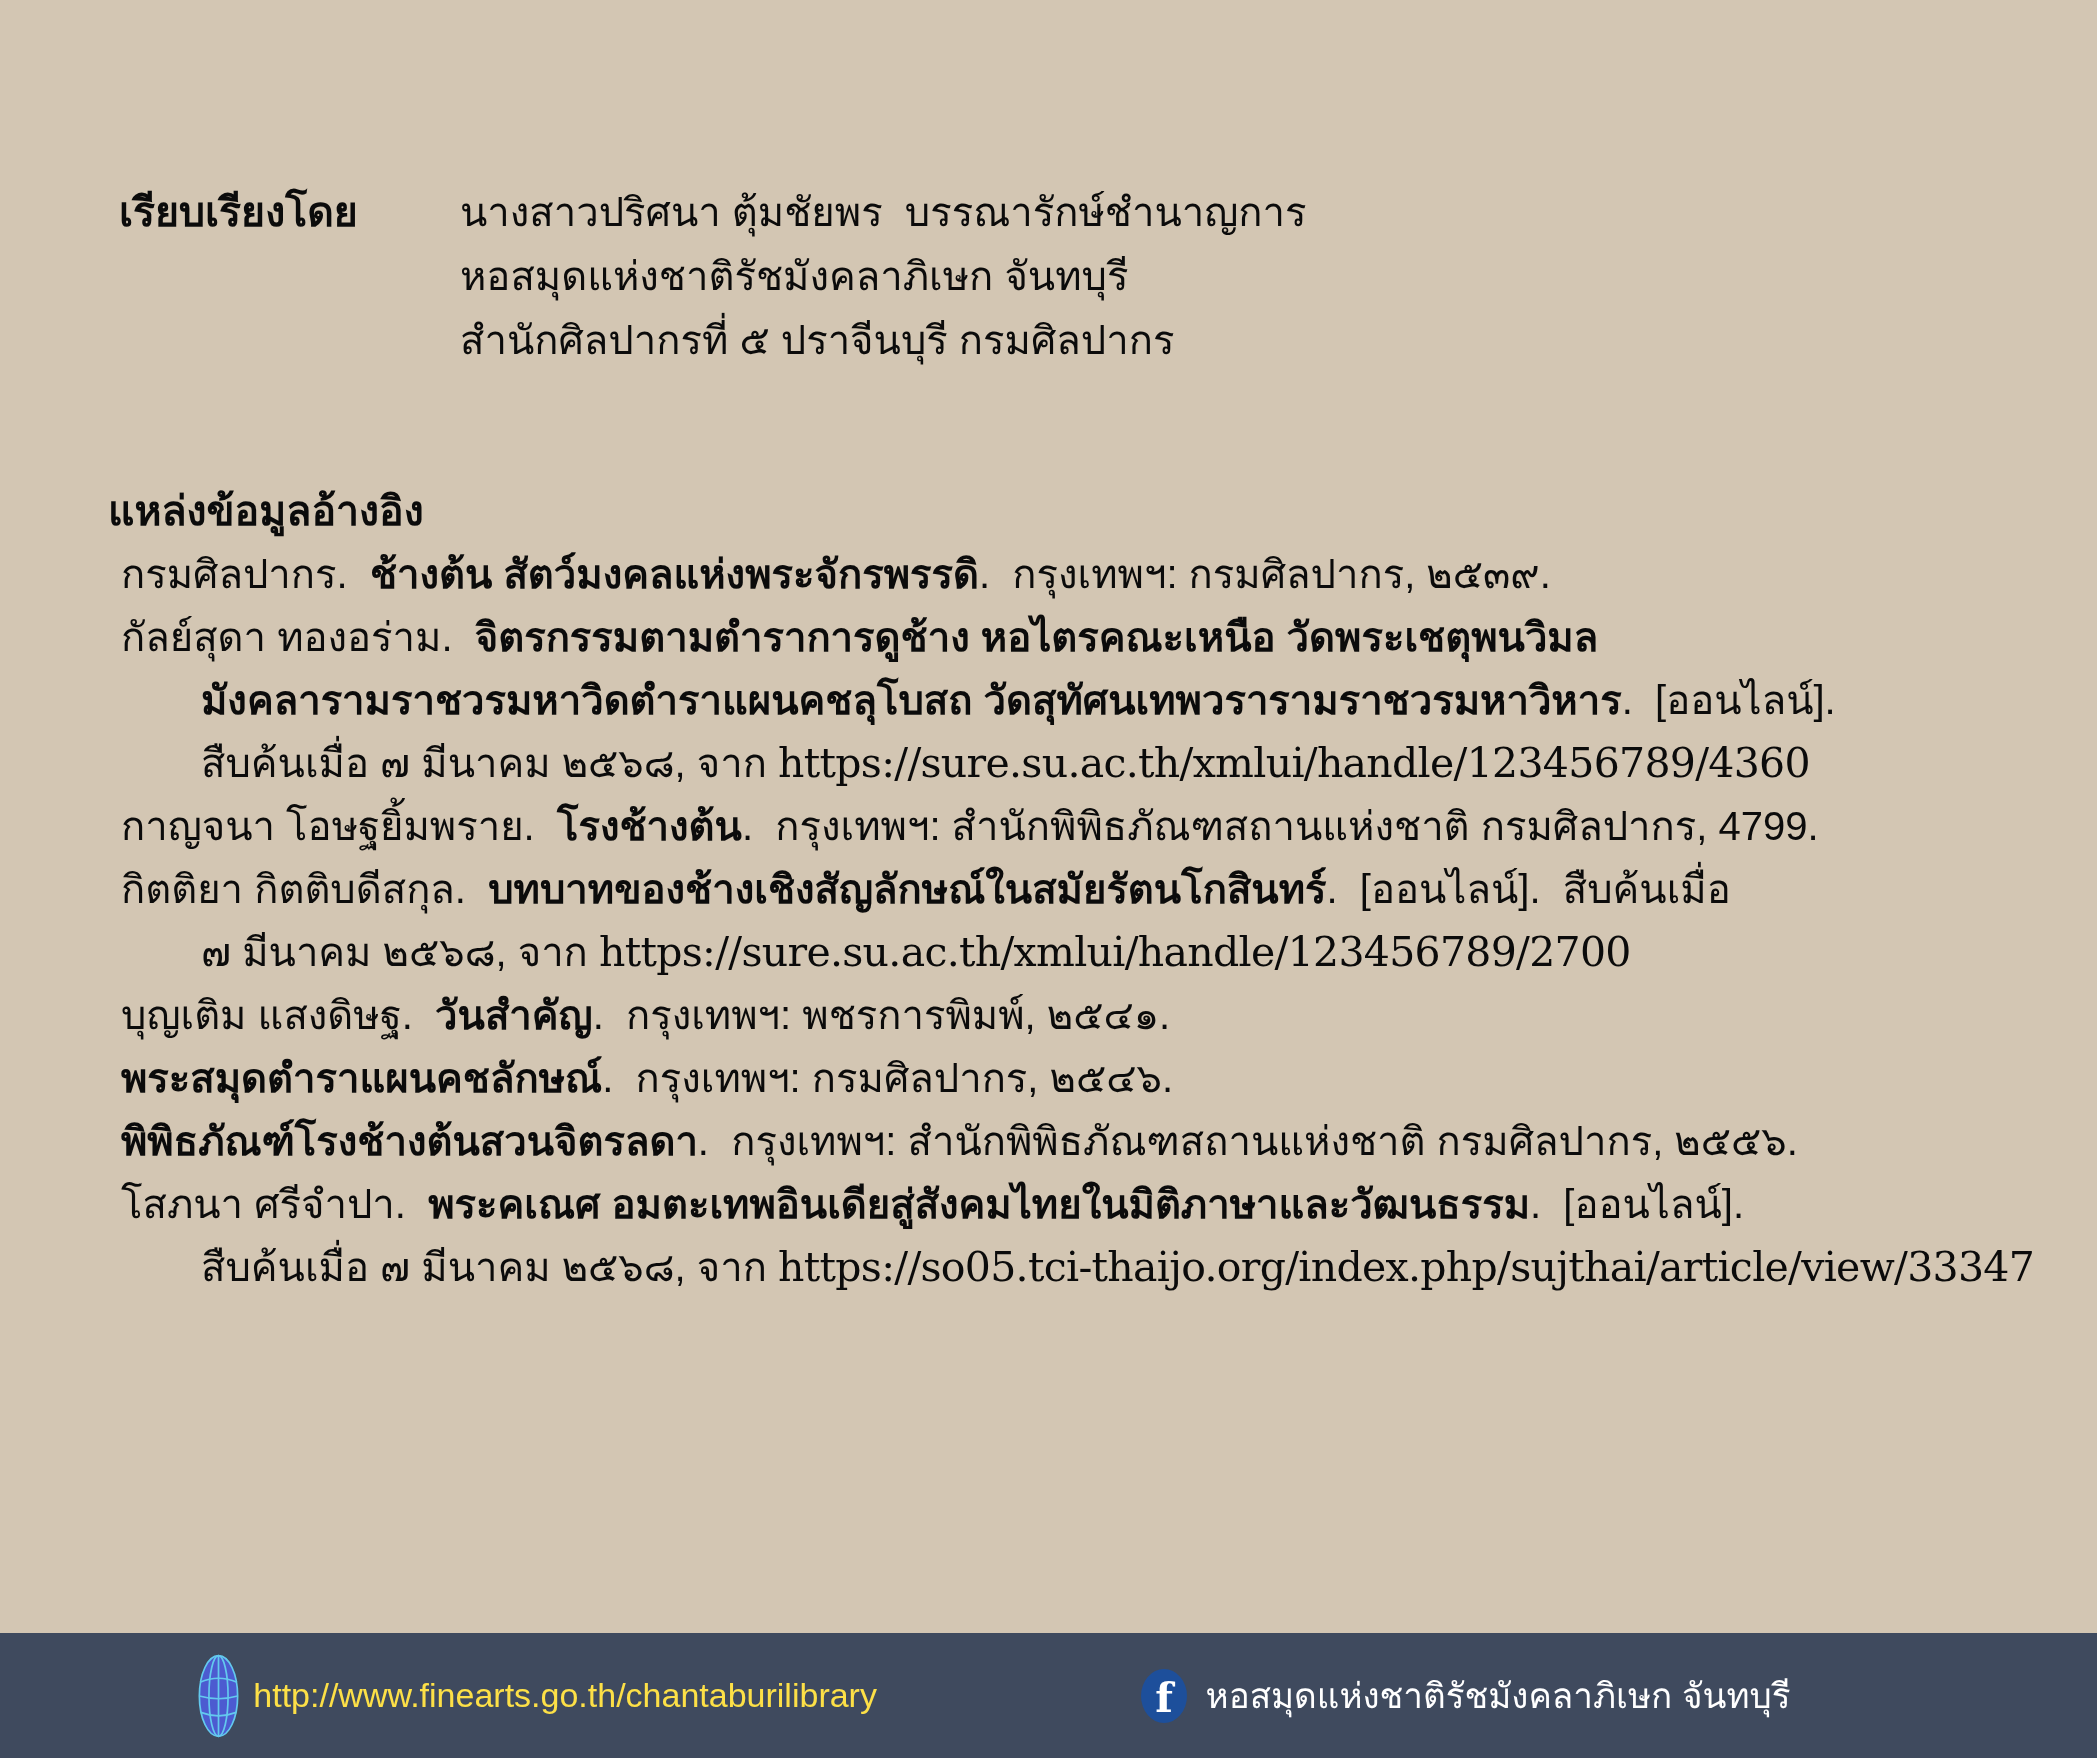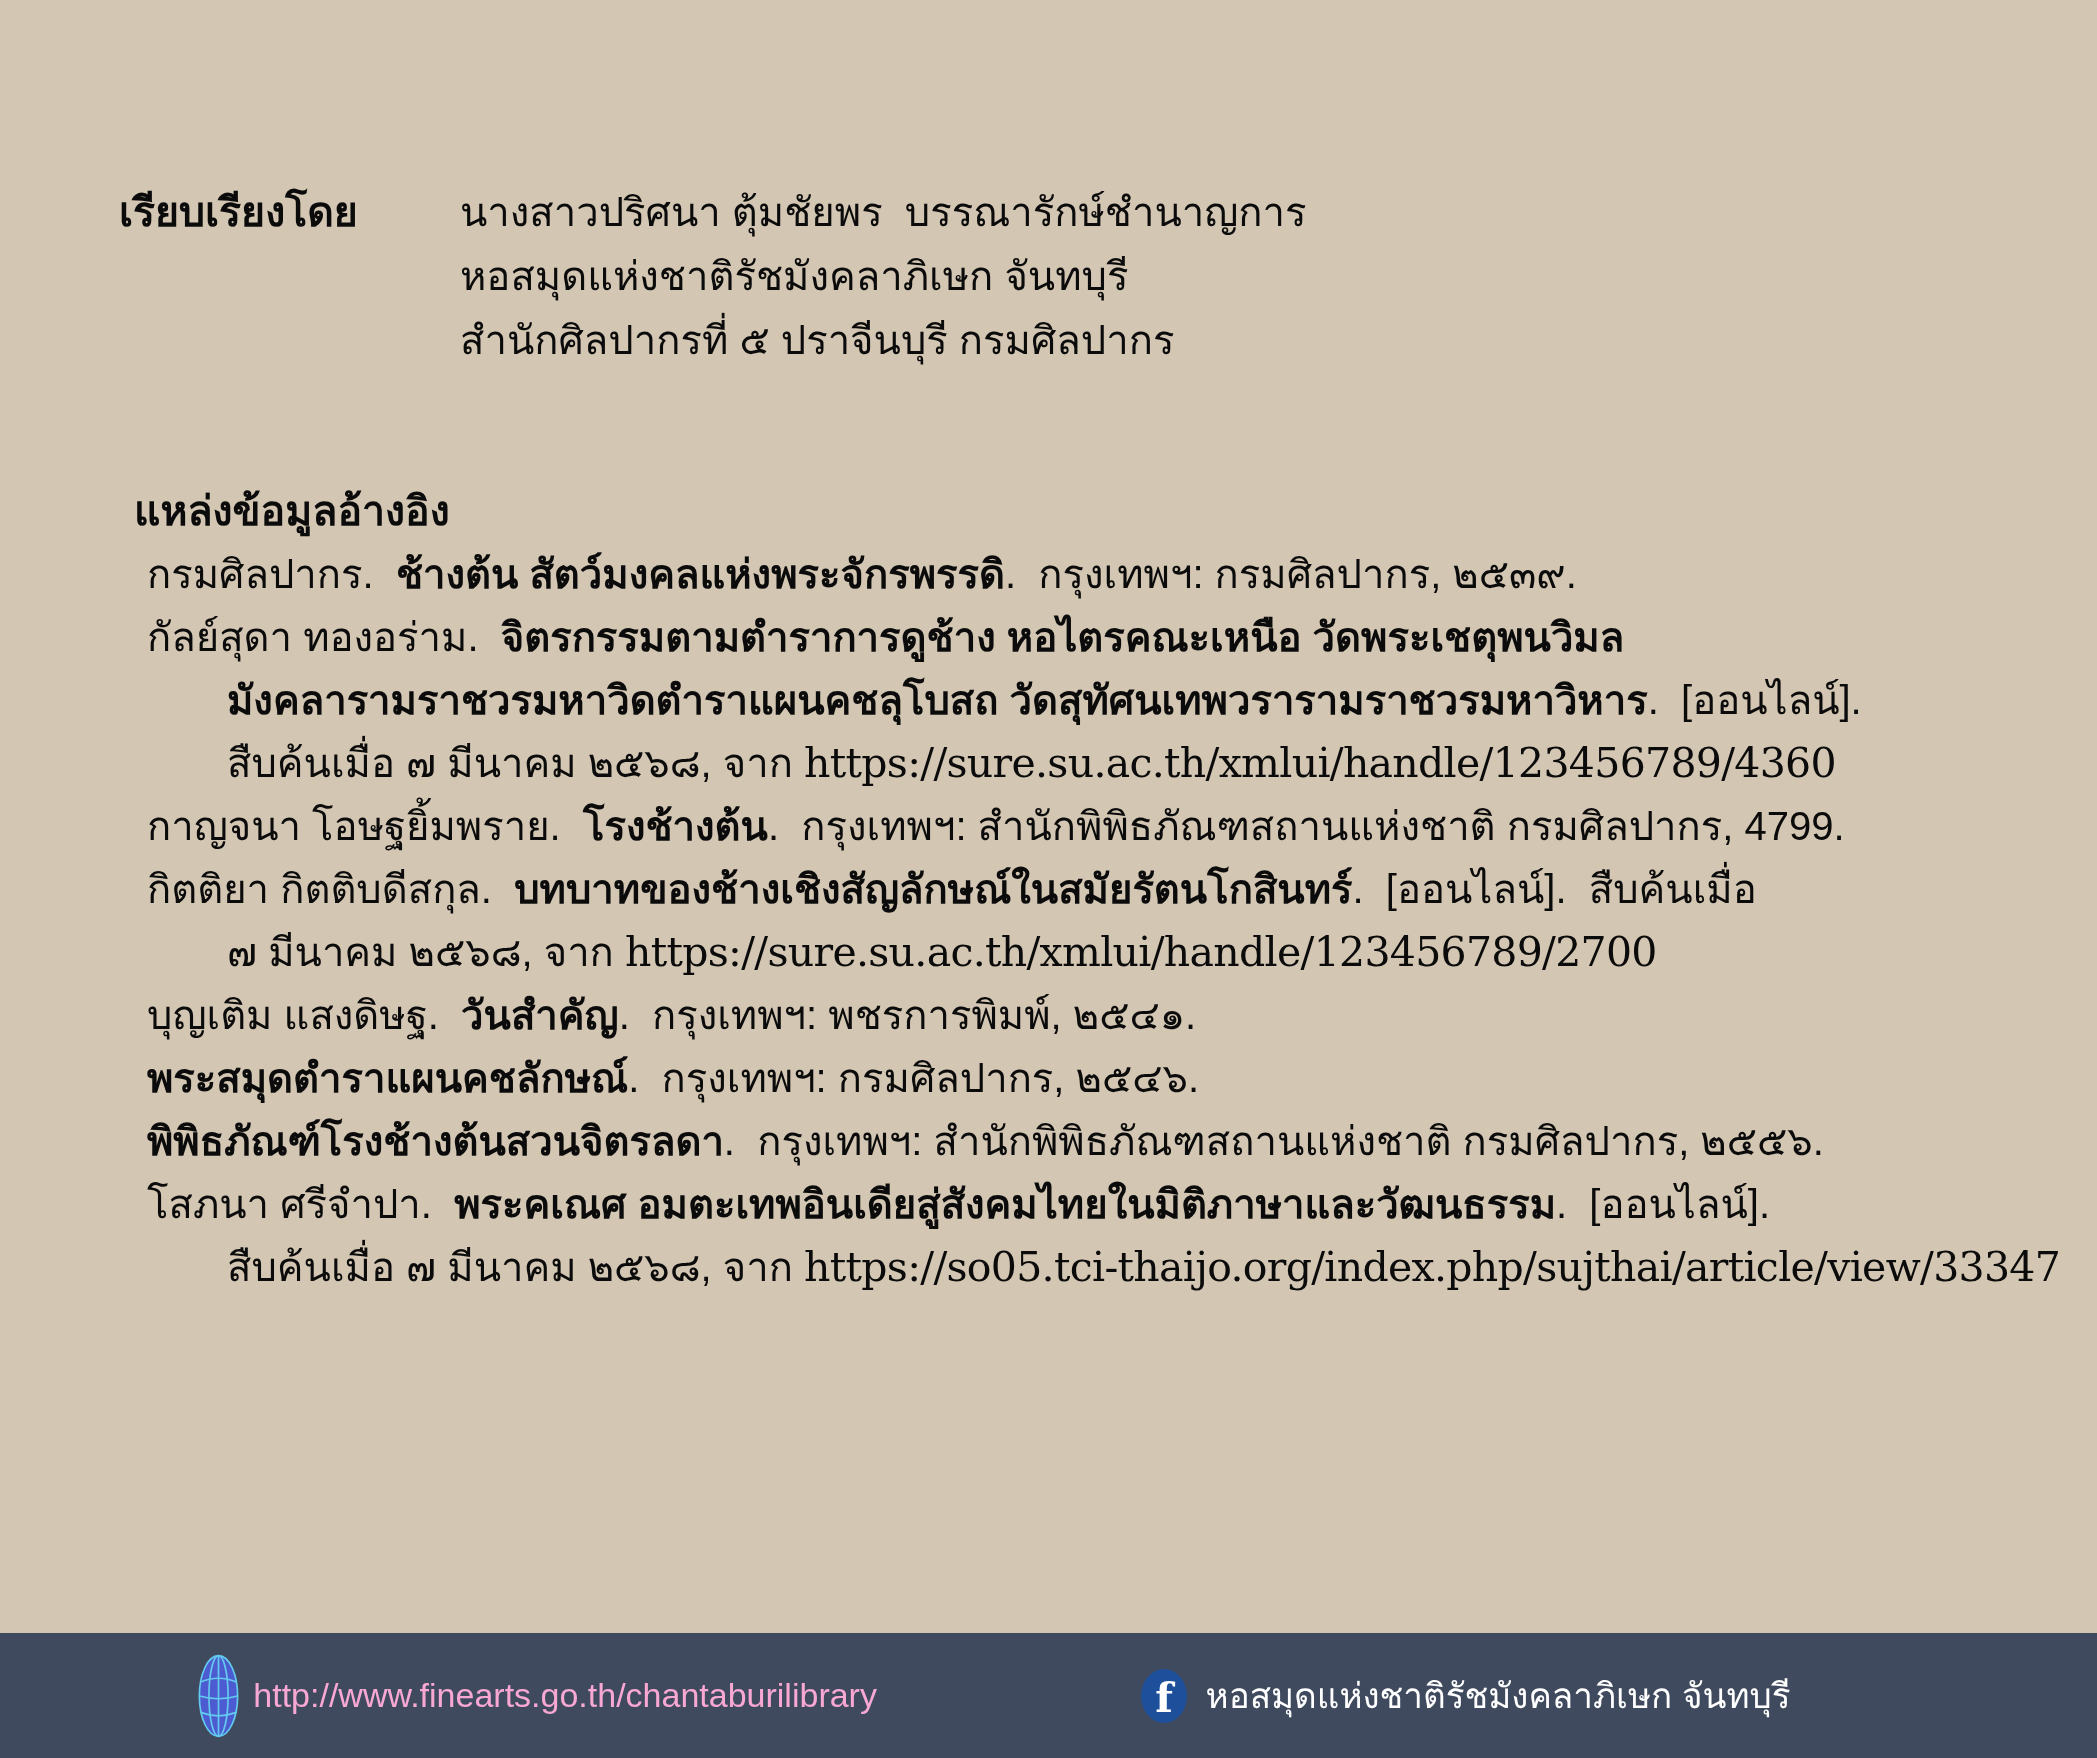--- a/index.html
+++ b/index.html
@@ -32,21 +32,21 @@
   .byline-lines { display: block; }
   .byline-line {
     font-size: 40px;
     line-height: 64px;
     white-space: pre;
   }
 
   
   .references {
     position: absolute;
-    left: 134px;
+    left: 108px;
     top: 480px;
   }
   .ref-heading {
     font-size: 41px;
     font-weight: 700;
     line-height: 63px;
     white-space: pre;
   }
   .ref-line {
     font-size: 40px;
@@ -78,21 +78,21 @@
     top: 0;
     height: 125px;
     display: flex;
     align-items: center;
   }
   .footer-site { left: 198px; }
   .footer-fb   { left: 1141px; }
   .globe-wrap { width: 41px; height: 86px; margin-right: 14.3px; flex: none; }
   .globe-wrap svg { display: block; width: 41px; height: 86px; }
   .footer-url {
-    color: #f9a8d4;
+    color: #fde047;
     font-size: 34px;
     white-space: pre;
   }
   .fb-badge {
     width: 46px;
     height: 54px;
     border-radius: 50%;
     background: #1d4f9b;
     color: #ffffff;
     display: flex;

